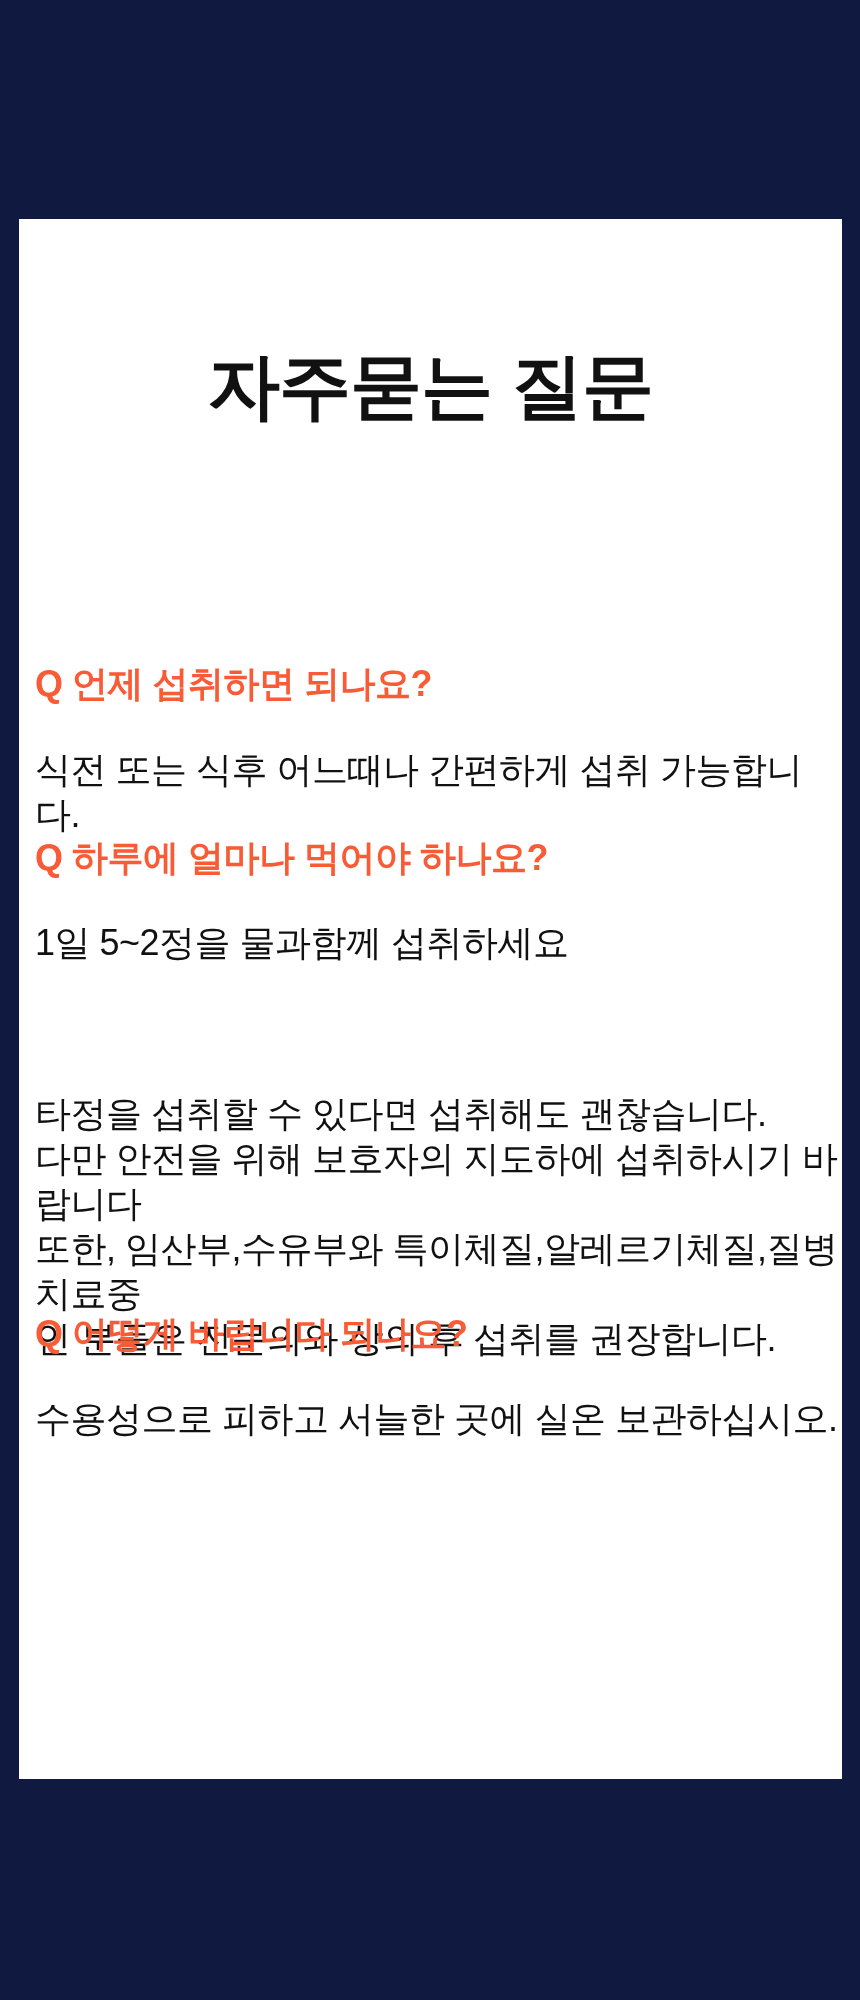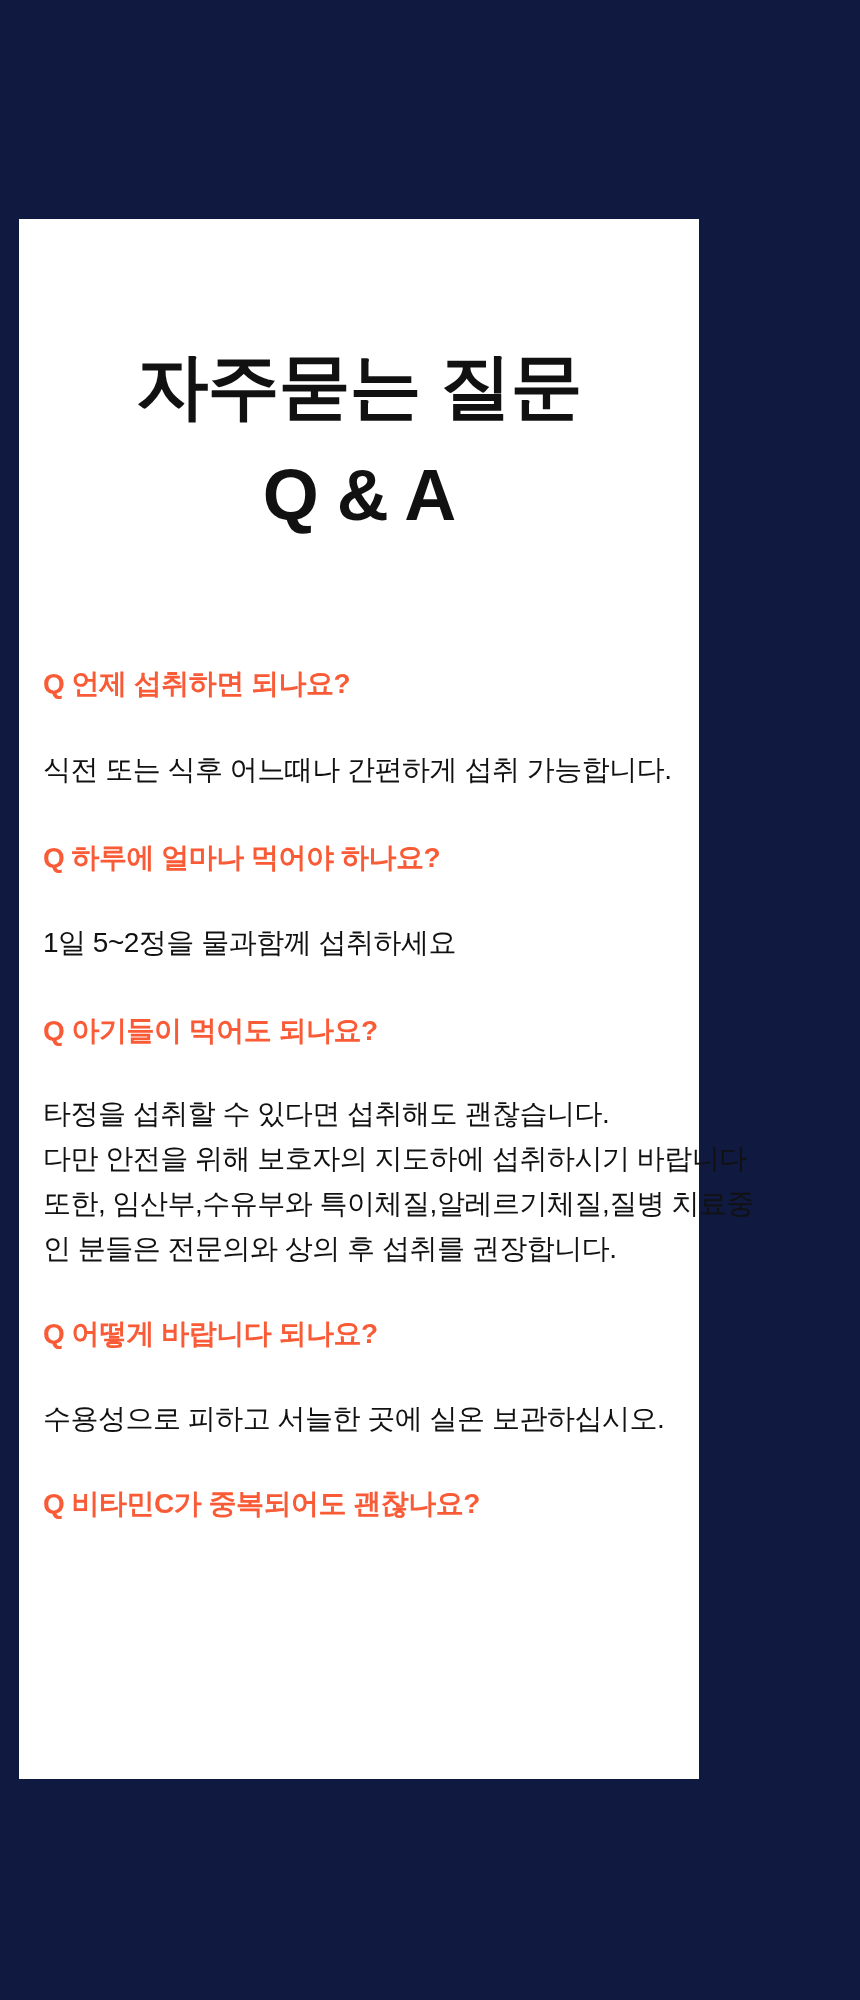--- a/index.html
+++ b/index.html
@@ -11,21 +11,21 @@
     height: 2000px;
     background: #101a40;
     position: relative;
     overflow: hidden;
     font-family: "Liberation Sans", sans-serif;
   }
   .card {
     position: absolute;
     left: 19px;
     top: 219px;
-    width: 680px;
+    width: 823px;
     height: 1560px;
     background: #ffffff;
     text-decoration: underline;
   }
   .title {
     position: absolute;
     top: 113px;
     left: 0;
     right: 0;
     margin: 0;
@@ -34,56 +34,53 @@
     line-height: 109px;
     font-weight: 700;
     letter-spacing: -1px;
     color: #111111;
   }
   .title .title-line {
     display: block;
   }
   .row {
     position: absolute;
-    left: 24px;
+    left: 16px;
     width: 805px;
-    font-size: 28px;
+    font-size: 36px;
     line-height: 45px;
     letter-spacing: -0.5px;
     white-space: pre-line;
   }
   .row.q {
     color: #f95b37;
     font-weight: 600;
   }
   .row.a {
     color: #111111;
     font-weight: 500;
   }
 </style>
 </head>
 <body>
 
 <section class="card">
 
   <h1 class="title">
     <span class="title-line">자주묻는 질문</span>
-    <span class="title-line">Q &amp; A</span>
   </h1>
 
   <div class="row q" style="top:442px">Q 언제 섭취하면 되나요?</div>
   <div class="row a" style="top:528px">식전 또는 식후 어느때나 간편하게 섭취 가능합니다.</div>
 
   <div class="row q" style="top:616px">Q 하루에 얼마나 먹어야 하나요?</div>
   <div class="row a" style="top:701px">1일 5~2정을 물과함께 섭취하세요</div>
 
-  <div class="row q" style="top:789px">Q 아기들이 먹어도 되나요?</div>
   <div class="row a" style="top:872px">타정을 섭취할 수 있다면 섭취해도 괜찮습니다.
 다만 안전을 위해 보호자의 지도하에 섭취하시기 바랍니다
 또한, 임산부,수유부와 특이체질,알레르기체질,질병 치료중
 인 분들은 전문의와 상의 후 섭취를 권장합니다.</div>
 
   <div class="row q" style="top:1092px">Q 어떻게 바랍니다 되나요?</div>
   <div class="row a" style="top:1177px">수용성으로 피하고 서늘한 곳에 실온 보관하십시오.</div>
 
-  <div class="row q" style="top:1262px">Q 비타민C가 중복되어도 괜찮나요?</div>
 
 </section>
 
 </body></html>

